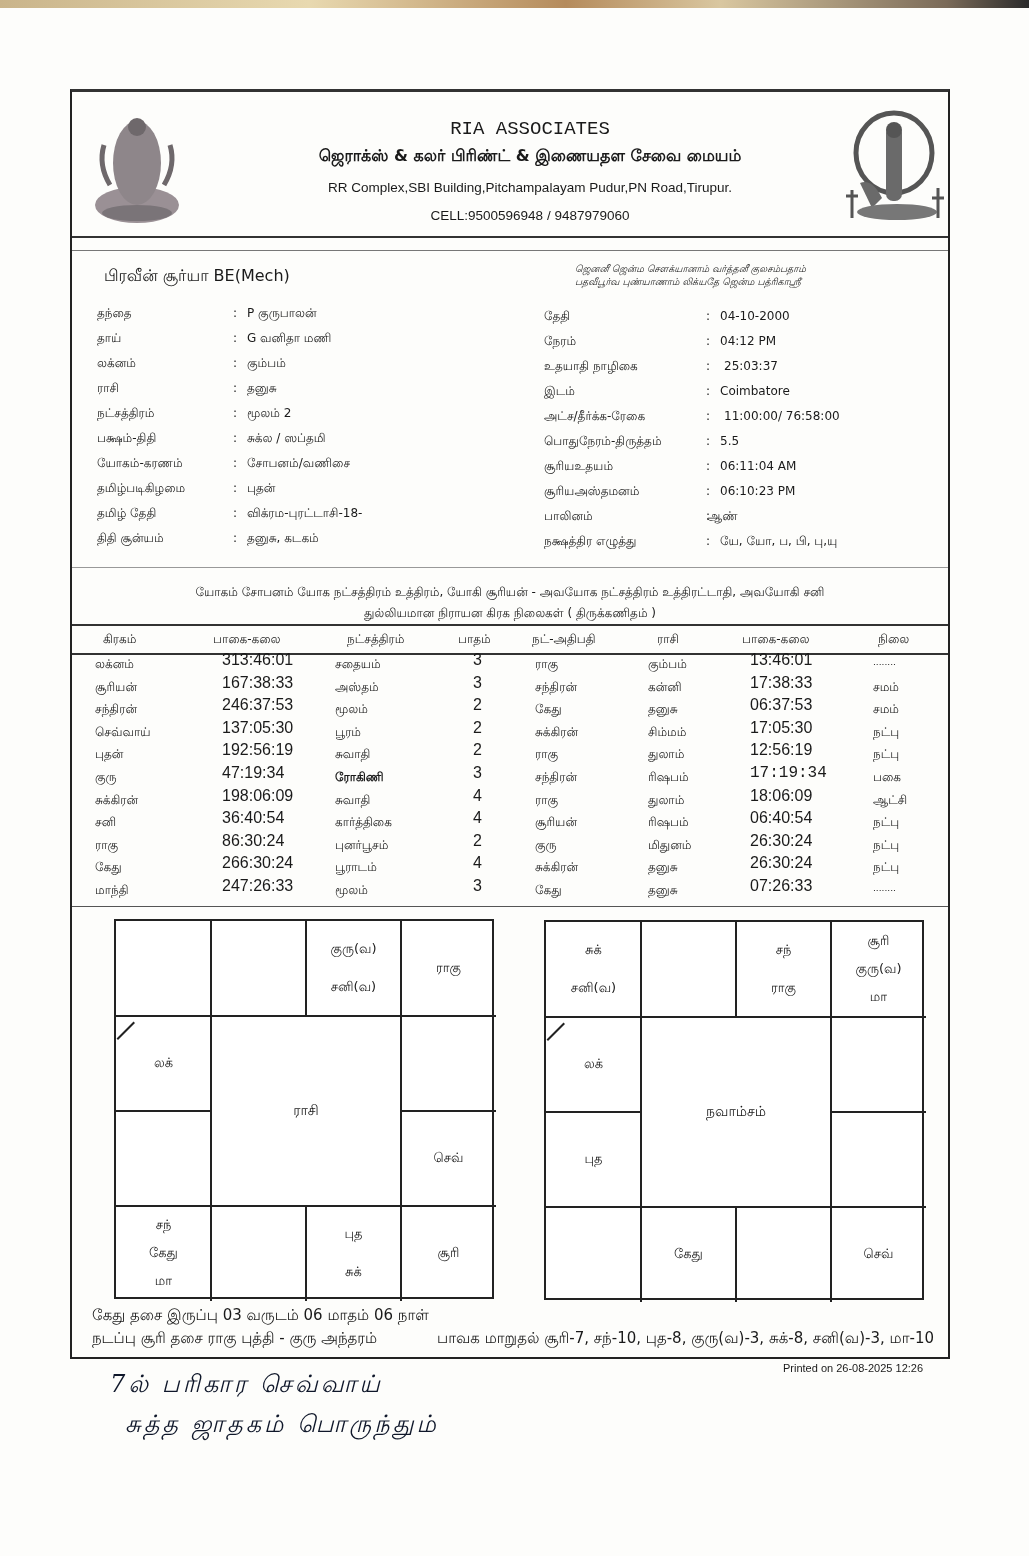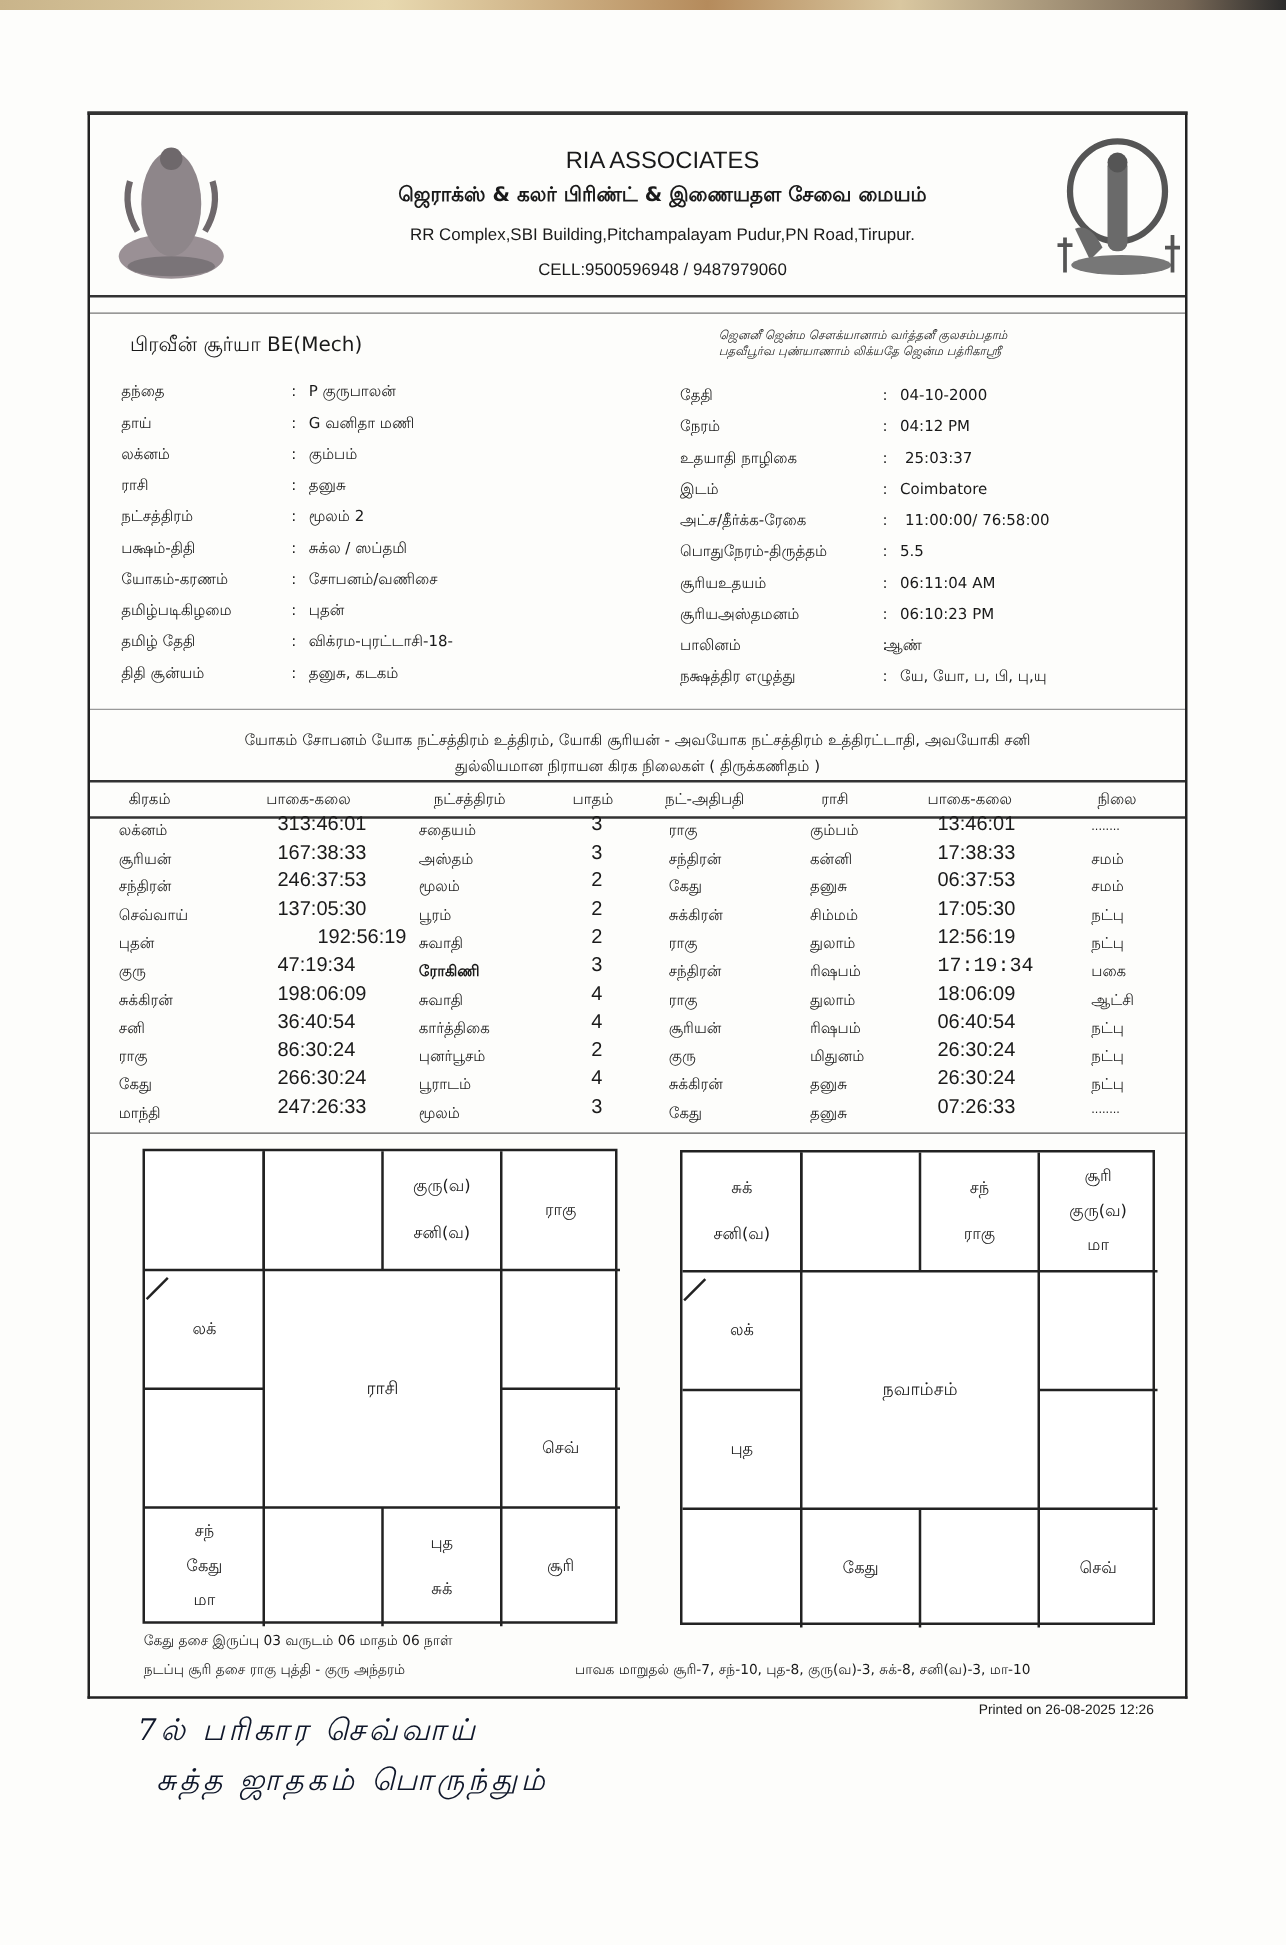--- a/index.html
+++ b/index.html
@@ -7,21 +7,21 @@
     width:1029px; height:1556px; background:#fdfdfb; position:relative; overflow:hidden;
     font-family:"DejaVu Sans", sans-serif; color:#1a1a1a;
   }
   .photo-strip { position:absolute; left:0; top:0; width:1029px; height:8px;
     background:linear-gradient(90deg,#c9b48a 0%,#e8d9b0 30%,#b58b5c 55%,#d9c7a0 70%,#7a6a58 92%,#2b2b2b 100%); }
   .frame { position:absolute; left:70px; top:89px; width:880px; height:1270px;
     border:2px solid #222; border-top:3px solid #333; box-sizing:border-box; }
   .hdr-line { position:absolute; left:72px; width:876px; height:2px; background:#333; }
   .deity { position:absolute; }
   .company { position:absolute; left:240px; width:580px; text-align:center; }
-  .company .name { position:absolute; top:28px; width:100%; font-family:Liberation Sans, sans-serif; font-size:19px; }
+  .company .name { position:absolute; top:28px; width:100%; font-family:Liberation Mono, monospace; font-size:19px; }
   .company .tagline { position:absolute; top:56px; width:100%; font-size:16px; font-weight:bold; }
   .company .addr { position:absolute; top:90px; width:100%; font-family:"Liberation Sans", sans-serif; font-size:13.5px; }
   .company .cell { position:absolute; top:118px; width:100%; font-family:"Liberation Sans", sans-serif; font-size:13.5px; }
 
   .person-name { position:absolute; left:104px; top:266px; font-size:16px; }
   .blessing { position:absolute; left:575px; top:262px; font-size:9.5px; font-style:italic; line-height:13px; }
 
   .kv { position:absolute; font-size:12px; }
   .kv .row { position:absolute; left:0; white-space:nowrap; }
   .kv .k { position:absolute; left:0; }
@@ -35,21 +35,21 @@
   .td.num { font-family:"Liberation Sans", sans-serif; font-size:16px; }
   .td.small { font-size:9px; }
 
   .chart { position:absolute; width:380px; height:380px; border:2px solid #222; box-sizing:border-box; background:#fff; }
   .chart .cell { position:absolute; box-sizing:border-box; display:flex; flex-direction:column; align-items:center; justify-content:space-evenly; font-size:13px; }
   .chart .vl { position:absolute; width:2px; background:#222; }
   .chart .hl { position:absolute; height:2px; background:#222; }
   .chart .center { position:absolute; left:95px; top:95px; width:190px; height:190px; display:flex; align-items:center; justify-content:center; font-size:14px; }
   .chart .diag { position:absolute; left:2px; top:96px; width:24px; height:2px; background:#222; transform:rotate(-45deg); transform-origin:left bottom; top:117px; }
 
-  .foot { position:absolute; font-size:11px; white-space:nowrap;margin-left:23px; }
+  .foot { position:absolute; font-size:15px; white-space:nowrap; }
   .printed { position:absolute; left:783px; top:1362px; font-family:"Liberation Sans", sans-serif; font-size:11px; }
   .hand { position:absolute; font-family:"DejaVu Serif", serif; font-style:italic; color:#0f172a; font-size:24px; letter-spacing:3px; }
 </style>
 </head>
 <body>
 
 <div class="photo-strip"></div>
 
 <div class="frame"></div>
 <div class="hdr-line" style="top:236px;"></div>
@@ -243,21 +243,21 @@
       <span class="td num" style="left: 222px; top: 718.8px;">137:05:30</span>
       <span class="td " style="left: 335px; top: 724.8px;">பூரம்</span>
       <span class="td num" style="left: 473px; top: 718.8px;">2</span>
       <span class="td " style="left: 535px; top: 724.8px;">சுக்கிரன்</span>
       <span class="td " style="left: 648px; top: 724.8px;">சிம்மம்</span>
       <span class="td num" style="left: 750px; top: 718.8px;">17:05:30</span>
       <span class="td " style="left: 873px; top: 724.8px;">நட்பு</span>
     </div>
     <div>
       <span class="td " style="left: 95px; top: 747.4px;">புதன்</span>
-      <span class="td num" style="left: 222px; top: 741.4px; margin-left: 32px;">192:56:19</span>
+      <span class="td num" style="left: 222px; top: 741.4px;">192:56:19</span>
       <span class="td " style="left: 335px; top: 747.4px;">சுவாதி</span>
       <span class="td num" style="left: 473px; top: 741.4px;">2</span>
       <span class="td " style="left: 535px; top: 747.4px;">ராகு</span>
       <span class="td " style="left: 648px; top: 747.4px;">துலாம்</span>
       <span class="td num" style="left: 750px; top: 741.4px;">12:56:19</span>
       <span class="td " style="left: 873px; top: 747.4px;">நட்பு</span>
     </div>
     <div>
       <span class="td " style="left: 95px; top: 770px;">குரு</span>
       <span class="td num" style="left: 222px; top: 764px;">47:19:34</span>

